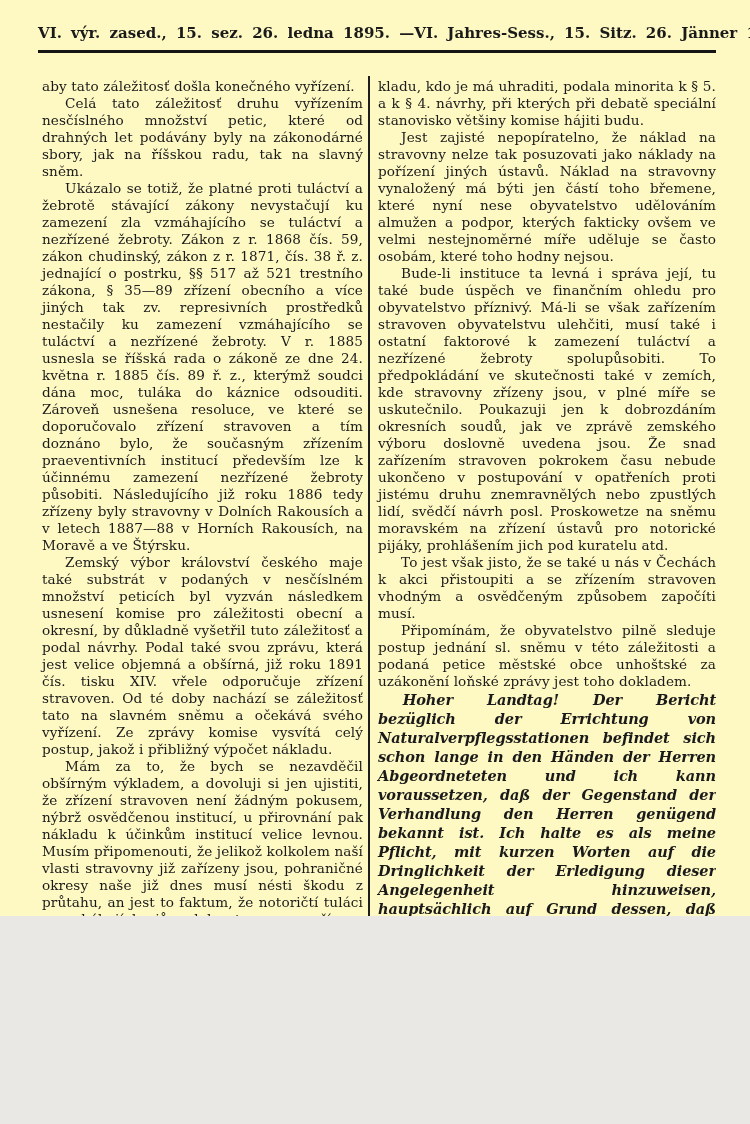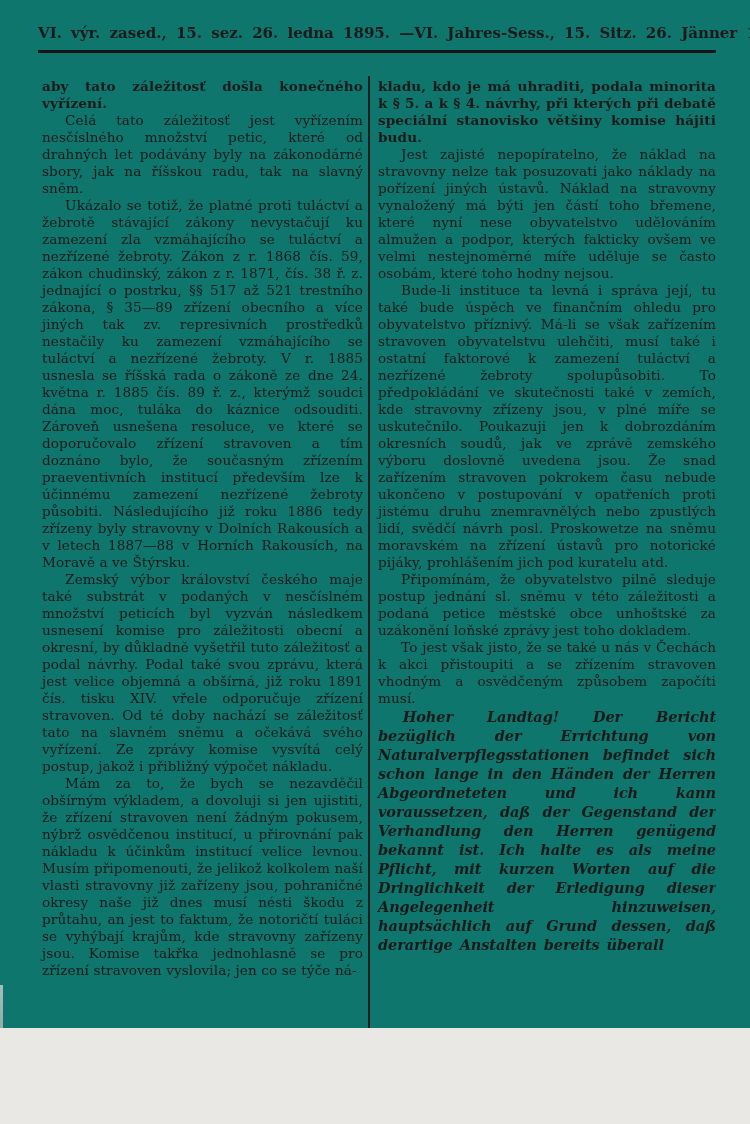--- a/index.html
+++ b/index.html
@@ -3,22 +3,22 @@
 <meta charset="utf-8">
 <style>
   html,body{margin:0;padding:0;}
   body{
     width:750px;height:1124px;
     background:#e9e8e4;
     font-family:"DejaVu Serif", serif;
   }
   .page{
     position:relative;
-    width:750px;height:1028px;
-    background:#0f766e;
+    width:750px;height:916px;
+    background:#fef9c3;
     color:#1a1a1a;
     overflow:hidden;
   }
   .header{
     position:absolute;
     top:24px;left:38px;width:678px;
     display:flex;justify-content:space-between;align-items:baseline;
     font-weight:bold;font-size:15px;
     word-spacing:4px;white-space:nowrap;
   }
@@ -41,21 +41,21 @@
   }
   .col-right{flex:1;padding:2px 0 0 8px;box-sizing:border-box;}
   p{
     margin:0;
     text-align:justify;
     font-size:13.6px;
     line-height:17px;
     text-indent:1.7em;
     letter-spacing:0.1px;
   }
-  p.no-indent{text-indent:0;font-weight:bold;}
+  p.no-indent{text-indent:0;}
   p.german{
     font-weight:bold;
     font-size:14.5px;
     line-height:19px;
     letter-spacing:-0.1px;
     word-spacing:2px;
     font-style:italic;
   }
   .edge-artifact{
     position:absolute;
@@ -74,34 +74,34 @@
     <span>VI. Jahres-Sess., 15. Sitz. 26. Jänner 1895.</span>
 
   </div>
 
   <div class="header-rule"></div>
 
   <div class="columns">
 
     <div class="col col-left">
       <p class="no-indent">aby tato záležitosť došla konečného vyřízení.</p>
-      <p>Celá tato záležitosť jest vyřízením nesčíslného množství petic, které od drahných let podávány byly na zákonodárné sbory, jak na říšskou radu, tak na slavný sněm.</p>
+      <p>Celá tato záležitosť druhu vyřízením nesčíslného množství petic, které od drahných let podávány byly na zákonodárné sbory, jak na říšskou radu, tak na slavný sněm.</p>
       <p>Ukázalo se totiž, že platné proti tuláctví a žebrotě stávající zákony nevystačují ku zamezení zla vzmáhajícího se tuláctví a nezřízené žebroty. Zákon z r. 1868 čís. 59, zákon chudinský, zákon z r. 1871, čís. 38 ř. z. jednající o postrku, §§ 517 až 521 trestního zákona, § 35—89 zřízení obecního a více jiných tak zv. represivních prostředků nestačily ku zamezení vzmáhajícího se tuláctví a nezřízené žebroty. V r. 1885 usnesla se říšská rada o zákoně ze dne 24. května r. 1885 čís. 89 ř. z., kterýmž soudci dána moc, tuláka do káznice odsouditi. Zároveň usnešena resoluce, ve které se doporučovalo zřízení stravoven a tím doznáno bylo, že současným zřízením praeventivních institucí především lze k účinnému zamezení nezřízené žebroty působiti. Následujícího již roku 1886 tedy zřízeny byly stravovny v Dolních Rakousích a v letech 1887—88 v Horních Rakousích, na Moravě a ve Štýrsku.</p>
       <p>Zemský výbor království českého maje také substrát v podaných v nesčíslném množství peticích byl vyzván následkem usnesení komise pro záležitosti obecní a okresní, by důkladně vyšetřil tuto záležitosť a podal návrhy. Podal také svou zprávu, která jest velice objemná a obšírná, již roku 1891 čís. tisku XIV. vřele odporučuje zřízení stravoven. Od té doby nachází se záležitosť tato na slavném sněmu a očekává svého vyřízení. Ze zprávy komise vysvítá celý postup, jakož i přibližný výpočet nákladu.</p>
       <p>Mám za to, že bych se nezavděčil obšírným výkladem, a dovoluji si jen ujistiti, že zřízení stravoven není žádným pokusem, nýbrž osvědčenou institucí, u přirovnání pak nákladu k účinkům institucí velice levnou. Musím připomenouti, že jelikož kolkolem naší vlasti stravovny již zařízeny jsou, pohraničné okresy naše již dnes musí nésti škodu z průtahu, an jest to faktum, že notoričtí tuláci se vyhýbají krajům, kde stravovny zařízeny jsou. Komise takřka jednohlasně se pro zřízení stravoven vyslovila; jen co se týče ná-</p>
     </div>
 
     <div class="divider"></div>
 
     <div class="col col-right">
       <p class="no-indent">kladu, kdo je má uhraditi, podala minorita k § 5. a k § 4. návrhy, při kterých při debatě speciální stanovisko většiny komise hájiti budu.</p>
       <p>Jest zajisté nepopíratelno, že náklad na stravovny nelze tak posuzovati jako náklady na pořízení jiných ústavů. Náklad na stravovny vynaložený má býti jen částí toho břemene, které nyní nese obyvatelstvo udělováním almužen a podpor, kterých fakticky ovšem ve velmi nestejnoměrné míře uděluje se často osobám, které toho hodny nejsou.</p>
       <p>Bude-li instituce ta levná i správa její, tu také bude úspěch ve finančním ohledu pro obyvatelstvo příznivý. Má-li se však zařízením stravoven obyvatelstvu ulehčiti, musí také i ostatní faktorové k zamezení tuláctví a nezřízené žebroty spolupůsobiti. To předpokládání ve skutečnosti také v zemích, kde stravovny zřízeny jsou, v plné míře se uskutečnilo. Poukazuji jen k dobrozdáním okresních soudů, jak ve zprávě zemského výboru doslovně uvedena jsou. Že snad zařízením stravoven pokrokem času nebude ukončeno v postupování v opatřeních proti jistému druhu znemravnělých nebo zpustlých lidí, svědčí návrh posl. Proskowetze na sněmu moravském na zřízení ústavů pro notorické pijáky, prohlášením jich pod kuratelu atd.</p>
+      <p>To jest však jisto, že se také u nás v Čechách k akci přistoupiti a se zřízením stravoven vhodným a osvědčeným způsobem započíti musí.</p>
       <p>Připomínám, že obyvatelstvo pilně sleduje postup jednání sl. sněmu v této záležitosti a podaná petice městské obce unhoštské za uzákonění loňské zprávy jest toho dokladem.</p>
-      <p>To jest však jisto, že se také u nás v Čechách k akci přistoupiti a se zřízením stravoven vhodným a osvědčeným způsobem započíti musí.</p>
       <p class="german">Hoher Landtag! Der Bericht bezüglich der Errichtung von Naturalverpflegsstationen befindet sich schon lange in den Händen der Herren Abgeordneteten und ich kann voraussetzen, daß der Gegenstand der Verhandlung den Herren genügend bekannt ist. Ich halte es als meine Pflicht, mit kurzen Worten auf die Dringlichkeit der Erledigung dieser Angelegenheit hinzuweisen, hauptsächlich auf Grund dessen, daß derartige Anstalten bereits überall</p>
     </div>
 
   </div>
 
   <div class="edge-artifact"></div>
 
 </div>
 
 </body></html>

